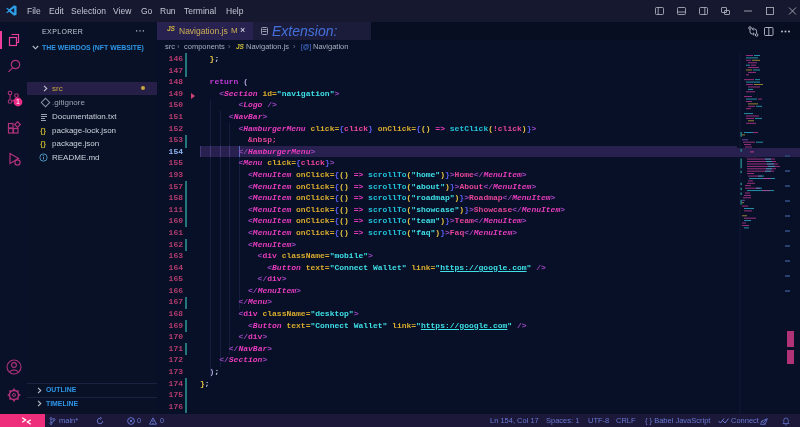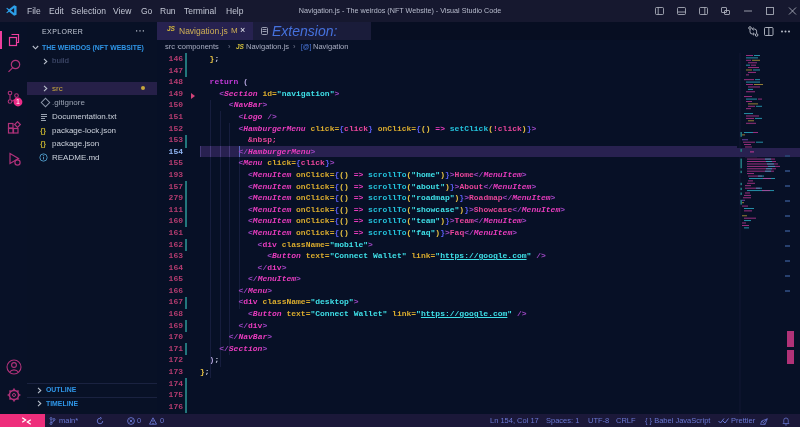--- a/index.html
+++ b/index.html
@@ -30,21 +30,20 @@
   <path fill="#2c9fe8" d="M74 2 L96 12 L96 88 L74 98 L28 62 L10 76 L2 70 L22 50 L2 30 L10 24 L28 38 Z M74 28 L44 50 L74 72 Z"></path>
  </svg>
  <div class="menu" style="left:27px">File</div>
  <div class="menu" style="left:49px">Edit</div>
  <div class="menu" style="left:71px">Selection</div>
  <div class="menu" style="left:113px">View</div>
  <div class="menu" style="left:141px">Go</div>
  <div class="menu" style="left:160px">Run</div>
  <div class="menu" style="left:184px">Terminal</div>
  <div class="menu" style="left:226px">Help</div>
- <div id="wintitle">Navigation.js - The weirdos (NFT Website) - Visual Studio Code</div>
  <svg class="abs" style="left:655px;top:7px" width="145" height="9" viewBox="0 0 145 9">
   <g fill="none" stroke="#b9bdc8" stroke-width="0.8">
    <rect x="0.5" y="0.5" width="8" height="7" rx="1"></rect>
         <line x1="3.2" y1="0.5" x2="3.2" y2="7.5"></line>
    <rect x="22.5" y="0.5" width="8" height="7" rx="1"></rect>
         <line x1="22.5" y1="5" x2="30.5" y2="5"></line>
    <rect x="44.5" y="0.5" width="8" height="7" rx="1"></rect>
         <line x1="49.8" y1="0.5" x2="49.8" y2="7.5"></line>
    <rect x="66.5" y="0.5" width="5" height="5" rx="0.5"></rect>
         <rect x="69.5" y="3.5" width="5" height="4" rx="0.5"></rect>
@@ -113,26 +112,20 @@
 
 <div class="abs" id="sidebar">
  <div class="abs" style="left:15px;top:0;height:18px;line-height:19px;color:#c3c9d6;font-size:7px;letter-spacing:0.4px">EXPLORER</div>
  <div class="abs" style="left:108px;top:0px;height:18px;line-height:17px;color:#c3c9d6;font-size:10px;letter-spacing:1px">⋯</div>
  <div class="expl" style="left:0;top:18.6px;width:130px;">
       <svg style="position:absolute;left:5px;top:4px" width="7" height="5" viewBox="0 0 7 5">
         <path d="M0.8 1 L3.5 3.8 L6.2 1" fill="none" stroke="#b9c0cc" stroke-width="1.1"></path>
       </svg>
       <span class="bluehead" style="position:absolute;left:15px">THE WEIRDOS (NFT WEBSITE)</span>
     </div>
-<div class="expl" style="left:0;top:32.4px;width:130px;">
-      <svg style="position:absolute;left:16px;top:3.5px" width="5" height="7" viewBox="0 0 5 7">
-        <path d="M1 0.8 L3.8 3.5 L1 6.2" fill="none" stroke="#b9c0cc" stroke-width="1.1"></path>
-      </svg>
-      <span style="position:absolute;left:25px;color:#4a5578">build</span>
-    </div>
 <div class="expl" style="left:0;top:59.7px;width:130px;background:#262048;">
       <svg style="position:absolute;left:16px;top:3.5px" width="5" height="7" viewBox="0 0 5 7">
         <path d="M1 0.8 L3.8 3.5 L1 6.2" fill="none" stroke="#b9c0cc" stroke-width="1.1"></path>
       </svg>
       <span style="position:absolute;left:25px;color:#c8a73c">src</span>
       <span style="position:absolute;left:114px;top:4px;width:4px;height:4px;border-radius:2px;background:#c8a73c"></span>
     </div>
 <div class="expl" style="left:0;top:74.2px;width:130px;text-decoration:underline;">
       <span style="position:absolute;left:15px;top:3px;width:5px;height:5px;border:1px solid #8b95a8;transform:rotate(45deg)"></span>
       <span style="position:absolute;left:25px;color:#9aa2b2">.gitignore</span>
@@ -211,21 +204,21 @@
         <circle cx="34" cy="5.5" r="1"></circle>
         <circle cx="37.5" cy="5.5" r="1"></circle>
         <circle cx="41" cy="5.5" r="1"></circle>
       </g>
  </svg>
 </div>
 
 <div class="abs" id="breadcrumb">
  <span class="abs" style="left:8px">src</span>
     <span class="abs" style="left:20px;color:#767c92">›</span>
- <span class="abs" style="left:21px">components</span>
+ <span class="abs" style="left:27px">components</span>
     <span class="abs" style="left:71px;color:#767c92">›</span>
  <span class="abs" style="left:79px;color:#d4c13c;font-size:6.5px;font-weight:bold;font-style:italic">JS</span>
  <span class="abs" style="left:89px">Navigation.js</span>
     <span class="abs" style="left:136px;color:#767c92">›</span>
  <span class="abs" style="left:144px;color:#4e7de8;font-size:6.5px">[@]</span>
  <span class="abs" style="left:156px">Navigation</span>
 </div>
 
 <div class="abs" id="editor">
  <div id="curline"></div>
@@ -244,21 +237,21 @@
       <div>148</div>
       <div>149</div>
       <div>150</div>
       <div>151</div>
       <div>152</div>
       <div>153</div>
       <div class="cur">154</div>
       <div>155</div>
       <div>193</div>
       <div>157</div>
-      <div>279</div>
+      <div>158</div>
       <div>111</div>
       <div>160</div>
       <div>161</div>
       <div>162</div>
       <div>163</div>
       <div>164</div>
       <div>165</div>
       <div>166</div>
       <div>167</div>
       <div>168</div>
@@ -278,32 +271,33 @@
 <div class="abs" style="left:27.5px;top:244.0px;width:2.5px;height:11.6px;background:#22767c"></div>
 <div class="abs" style="left:27.5px;top:267.2px;width:2.5px;height:11.6px;background:#22767c"></div>
 <div class="abs" style="left:27.5px;top:290.4px;width:2.5px;height:11.6px;background:#22767c"></div>
 <div class="abs" style="left:27.5px;top:325.2px;width:2.5px;height:34.7px;background:#22767c"></div>
 <div class="abs" style="left:34px;top:39.5px;width:0;height:0;border-left:4.5px solid #d14378;border-top:3.2px solid transparent;border-bottom:3.2px solid transparent"></div>
  <div id="code">
       <div>&nbsp;&nbsp;<span style="color:#e8c243">}</span><span style="color:#c9cbe0">;</span></div>
       <div>&nbsp;</div>
       <div>&nbsp;&nbsp;<span style="color:#c13ad6">return</span> <span style="color:#b7a7e0">(</span></div>
       <div>&nbsp;&nbsp;&nbsp;&nbsp;<span style="color:#9b46c0">&lt;</span><span style="color:#e93cbe;font-style:italic">Section</span> <span style="color:#d9ab2e">id=</span><span style="color:#3fe0e8">"navigation"</span><span style="color:#9b46c0">&gt;</span></div>
+      <div>&nbsp;&nbsp;&nbsp;&nbsp;&nbsp;&nbsp;&nbsp;&nbsp;<span style="color:#9b46c0">&lt;</span><span style="color:#e93cbe;font-style:italic">Logo</span> <span style="color:#9b46c0">/&gt;</span></div>
       <div>&nbsp;&nbsp;&nbsp;&nbsp;&nbsp;&nbsp;<span style="color:#9b46c0">&lt;</span><span style="color:#e93cbe;font-style:italic">NavBar</span><span style="color:#9b46c0">&gt;</span></div>
-      <div>&nbsp;&nbsp;&nbsp;&nbsp;&nbsp;&nbsp;&nbsp;&nbsp;<span style="color:#9b46c0">&lt;</span><span style="color:#e93cbe;font-style:italic">Logo</span> <span style="color:#9b46c0">/&gt;</span></div>
       <div>&nbsp;&nbsp;&nbsp;&nbsp;&nbsp;&nbsp;&nbsp;&nbsp;<span style="color:#9b46c0">&lt;</span><span style="color:#e93cbe;font-style:italic">HamburgerMenu</span> <span style="color:#d9ab2e">click=</span><span style="color:#5a5df0">{</span><span style="color:#e8459a">click</span><span style="color:#5a5df0">}</span> <span style="color:#d9ab2e">onClick=</span><span style="color:#5a5df0">{</span><span style="color:#e8c243">()</span> <span style="color:#e93cbe">=&gt;</span> <span style="color:#23c3dd">setClick</span><span style="color:#e8c243">(</span><span style="color:#e8459a">!click</span><span style="color:#e8c243">)</span><span style="color:#5a5df0">}</span><span style="color:#9b46c0">&gt;</span></div>
       <div>&nbsp;&nbsp;&nbsp;&nbsp;&nbsp;&nbsp;&nbsp;&nbsp;&nbsp;&nbsp;<span style="color:#e8459a">&amp;nbsp;</span></div>
       <div>&nbsp;&nbsp;&nbsp;&nbsp;&nbsp;&nbsp;&nbsp;&nbsp;<span style="color:#9b46c0">&lt;/</span><span style="color:#e93cbe;font-style:italic">HamburgerMenu</span><span style="color:#9b46c0">&gt;</span></div>
       <div>&nbsp;&nbsp;&nbsp;&nbsp;&nbsp;&nbsp;&nbsp;&nbsp;<span style="color:#9b46c0">&lt;</span><span style="color:#e93cbe;font-style:italic">Menu</span> <span style="color:#d9ab2e">click=</span><span style="color:#5a5df0">{</span><span style="color:#e8459a">click</span><span style="color:#5a5df0">}</span><span style="color:#9b46c0">&gt;</span></div>
       <div>&nbsp;&nbsp;&nbsp;&nbsp;&nbsp;&nbsp;&nbsp;&nbsp;&nbsp;&nbsp;<span style="color:#9b46c0">&lt;</span><span style="color:#e93cbe;font-style:italic">MenuItem</span> <span style="color:#d9ab2e">onClick=</span><span style="color:#5a5df0">{</span><span style="color:#e8c243">()</span> <span style="color:#e93cbe">=&gt;</span> <span style="color:#23c3dd">scrollTo</span><span style="color:#e8c243">(</span><span style="color:#3fe0e8">"home"</span><span style="color:#e8c243">)</span><span style="color:#5a5df0">}</span><span style="color:#9b46c0">&gt;</span><span style="color:#e8459a">Home</span><span style="color:#9b46c0">&lt;/</span><span style="color:#e93cbe;font-style:italic">MenuItem</span><span style="color:#9b46c0">&gt;</span></div>
       <div>&nbsp;&nbsp;&nbsp;&nbsp;&nbsp;&nbsp;&nbsp;&nbsp;&nbsp;&nbsp;<span style="color:#9b46c0">&lt;</span><span style="color:#e93cbe;font-style:italic">MenuItem</span> <span style="color:#d9ab2e">onClick=</span><span style="color:#5a5df0">{</span><span style="color:#e8c243">()</span> <span style="color:#e93cbe">=&gt;</span> <span style="color:#23c3dd">scrollTo</span><span style="color:#e8c243">(</span><span style="color:#3fe0e8">"about"</span><span style="color:#e8c243">)</span><span style="color:#5a5df0">}</span><span style="color:#9b46c0">&gt;</span><span style="color:#e8459a">About</span><span style="color:#9b46c0">&lt;/</span><span style="color:#e93cbe;font-style:italic">MenuItem</span><span style="color:#9b46c0">&gt;</span></div>
       <div>&nbsp;&nbsp;&nbsp;&nbsp;&nbsp;&nbsp;&nbsp;&nbsp;&nbsp;&nbsp;<span style="color:#9b46c0">&lt;</span><span style="color:#e93cbe;font-style:italic">MenuItem</span> <span style="color:#d9ab2e">onClick=</span><span style="color:#5a5df0">{</span><span style="color:#e8c243">()</span> <span style="color:#e93cbe">=&gt;</span> <span style="color:#23c3dd">scrollTo</span><span style="color:#e8c243">(</span><span style="color:#3fe0e8">"roadmap"</span><span style="color:#e8c243">)</span><span style="color:#5a5df0">}</span><span style="color:#9b46c0">&gt;</span><span style="color:#e8459a">Roadmap</span><span style="color:#9b46c0">&lt;/</span><span style="color:#e93cbe;font-style:italic">MenuItem</span><span style="color:#9b46c0">&gt;</span></div>
       <div>&nbsp;&nbsp;&nbsp;&nbsp;&nbsp;&nbsp;&nbsp;&nbsp;&nbsp;&nbsp;<span style="color:#9b46c0">&lt;</span><span style="color:#e93cbe;font-style:italic">MenuItem</span> <span style="color:#d9ab2e">onClick=</span><span style="color:#5a5df0">{</span><span style="color:#e8c243">()</span> <span style="color:#e93cbe">=&gt;</span> <span style="color:#23c3dd">scrollTo</span><span style="color:#e8c243">(</span><span style="color:#3fe0e8">"showcase"</span><span style="color:#e8c243">)</span><span style="color:#5a5df0">}</span><span style="color:#9b46c0">&gt;</span><span style="color:#e8459a">Showcase</span><span style="color:#9b46c0">&lt;/</span><span style="color:#e93cbe;font-style:italic">MenuItem</span><span style="color:#9b46c0">&gt;</span></div>
       <div>&nbsp;&nbsp;&nbsp;&nbsp;&nbsp;&nbsp;&nbsp;&nbsp;&nbsp;&nbsp;<span style="color:#9b46c0">&lt;</span><span style="color:#e93cbe;font-style:italic">MenuItem</span> <span style="color:#d9ab2e">onClick=</span><span style="color:#5a5df0">{</span><span style="color:#e8c243">()</span> <span style="color:#e93cbe">=&gt;</span> <span style="color:#23c3dd">scrollTo</span><span style="color:#e8c243">(</span><span style="color:#3fe0e8">"team"</span><span style="color:#e8c243">)</span><span style="color:#5a5df0">}</span><span style="color:#9b46c0">&gt;</span><span style="color:#e8459a">Team</span><span style="color:#9b46c0">&lt;/</span><span style="color:#e93cbe;font-style:italic">MenuItem</span><span style="color:#9b46c0">&gt;</span></div>
       <div>&nbsp;&nbsp;&nbsp;&nbsp;&nbsp;&nbsp;&nbsp;&nbsp;&nbsp;&nbsp;<span style="color:#9b46c0">&lt;</span><span style="color:#e93cbe;font-style:italic">MenuItem</span> <span style="color:#d9ab2e">onClick=</span><span style="color:#5a5df0">{</span><span style="color:#e8c243">()</span> <span style="color:#e93cbe">=&gt;</span> <span style="color:#23c3dd">scrollTo</span><span style="color:#e8c243">(</span><span style="color:#3fe0e8">"faq"</span><span style="color:#e8c243">)</span><span style="color:#5a5df0">}</span><span style="color:#9b46c0">&gt;</span><span style="color:#e8459a">Faq</span><span style="color:#9b46c0">&lt;/</span><span style="color:#e93cbe;font-style:italic">MenuItem</span><span style="color:#9b46c0">&gt;</span></div>
+      <div>&nbsp;&nbsp;&nbsp;&nbsp;&nbsp;&nbsp;&nbsp;&nbsp;&nbsp;&nbsp;<span style="color:#9b46c0">&lt;</span><span style="color:#e93cbe;font-style:italic">MenuItem</span><span style="color:#9b46c0">&gt;</span></div>
       <div>&nbsp;&nbsp;&nbsp;&nbsp;&nbsp;&nbsp;&nbsp;&nbsp;&nbsp;&nbsp;&nbsp;&nbsp;<span style="color:#9b46c0">&lt;</span><span style="color:#e93cbe">div</span> <span style="color:#d9ab2e">className=</span><span style="color:#3fe0e8">"mobile"</span><span style="color:#9b46c0">&gt;</span></div>
       <div>&nbsp;&nbsp;&nbsp;&nbsp;&nbsp;&nbsp;&nbsp;&nbsp;&nbsp;&nbsp;&nbsp;&nbsp;&nbsp;&nbsp;<span style="color:#9b46c0">&lt;</span><span style="color:#e93cbe;font-style:italic">Button</span> <span style="color:#d9ab2e">text=</span><span style="color:#3fe0e8">"Connect Wallet"</span> <span style="color:#d9ab2e">link=</span><span style="color:#3fe0e8">"</span><span style="color:#3fe0e8;text-decoration:underline">https://google.com</span><span style="color:#3fe0e8">"</span> <span style="color:#9b46c0">/&gt;</span></div>
       <div>&nbsp;&nbsp;&nbsp;&nbsp;&nbsp;&nbsp;&nbsp;&nbsp;&nbsp;&nbsp;&nbsp;&nbsp;<span style="color:#9b46c0">&lt;/</span><span style="color:#e93cbe">div</span><span style="color:#9b46c0">&gt;</span></div>
       <div>&nbsp;&nbsp;&nbsp;&nbsp;&nbsp;&nbsp;&nbsp;&nbsp;&nbsp;&nbsp;<span style="color:#9b46c0">&lt;/</span><span style="color:#e93cbe;font-style:italic">MenuItem</span><span style="color:#9b46c0">&gt;</span></div>
       <div>&nbsp;&nbsp;&nbsp;&nbsp;&nbsp;&nbsp;&nbsp;&nbsp;<span style="color:#9b46c0">&lt;/</span><span style="color:#e93cbe;font-style:italic">Menu</span><span style="color:#9b46c0">&gt;</span></div>
       <div>&nbsp;&nbsp;&nbsp;&nbsp;&nbsp;&nbsp;&nbsp;&nbsp;<span style="color:#9b46c0">&lt;</span><span style="color:#e93cbe">div</span> <span style="color:#d9ab2e">className=</span><span style="color:#3fe0e8">"desktop"</span><span style="color:#9b46c0">&gt;</span></div>
       <div>&nbsp;&nbsp;&nbsp;&nbsp;&nbsp;&nbsp;&nbsp;&nbsp;&nbsp;&nbsp;<span style="color:#9b46c0">&lt;</span><span style="color:#e93cbe;font-style:italic">Button</span> <span style="color:#d9ab2e">text=</span><span style="color:#3fe0e8">"Connect Wallet"</span> <span style="color:#d9ab2e">link=</span><span style="color:#3fe0e8">"</span><span style="color:#3fe0e8;text-decoration:underline">https://google.com</span><span style="color:#3fe0e8">"</span> <span style="color:#9b46c0">/&gt;</span></div>
       <div>&nbsp;&nbsp;&nbsp;&nbsp;&nbsp;&nbsp;&nbsp;&nbsp;<span style="color:#9b46c0">&lt;/</span><span style="color:#e93cbe">div</span><span style="color:#9b46c0">&gt;</span></div>
       <div>&nbsp;&nbsp;&nbsp;&nbsp;&nbsp;&nbsp;<span style="color:#9b46c0">&lt;/</span><span style="color:#e93cbe;font-style:italic">NavBar</span><span style="color:#9b46c0">&gt;</span></div>
       <div>&nbsp;&nbsp;&nbsp;&nbsp;<span style="color:#9b46c0">&lt;/</span><span style="color:#e93cbe;font-style:italic">Section</span><span style="color:#9b46c0">&gt;</span></div>
@@ -452,21 +446,21 @@
  <div class="sbt" style="left:546px">Spaces: 1</div>
  <div class="sbt" style="left:588px">UTF-8</div>
  <div class="sbt" style="left:616px">CRLF</div>
  <div class="sbt" style="left:645px">{ } Babel JavaScript</div>
  <svg class="abs" style="left:718px;top:4px" width="11" height="6" viewBox="0 0 11 6">
       <g fill="none" stroke="#6a78d4" stroke-width="1">
         <path d="M0.5 3 L2.5 5 L6 0.5"></path>
         <path d="M5 3 L7 5 L10.5 0.5"></path>
       </g>
     </svg>
- <div class="sbt" style="left:731px">Prettier</div>
+ <div class="sbt" style="left:731px">Connect</div>
  <svg class="abs" style="left:760px;top:3px" width="9" height="8" viewBox="0 0 16 14">
       <g fill="none" stroke="#6a78d4" stroke-width="1.4">
         <path d="M1 13 L3 7 L13 3 L9 13 Z M3 7 L9 13 M13 3 L6 10"></path>
       </g>
     </svg>
  <svg class="abs" style="left:782px;top:2.5px" width="8" height="9" viewBox="0 0 16 18">
       <g fill="none" stroke="#6a78d4" stroke-width="1.5">
         <path d="M8 2 A4.5 4.5 0 0 1 12.5 6.5 L12.5 11 L14 13 L2 13 L3.5 11 L3.5 6.5 A4.5 4.5 0 0 1 8 2 Z"></path>
         <path d="M6.5 15 A1.5 1.5 0 0 0 9.5 15"></path>
       </g>

